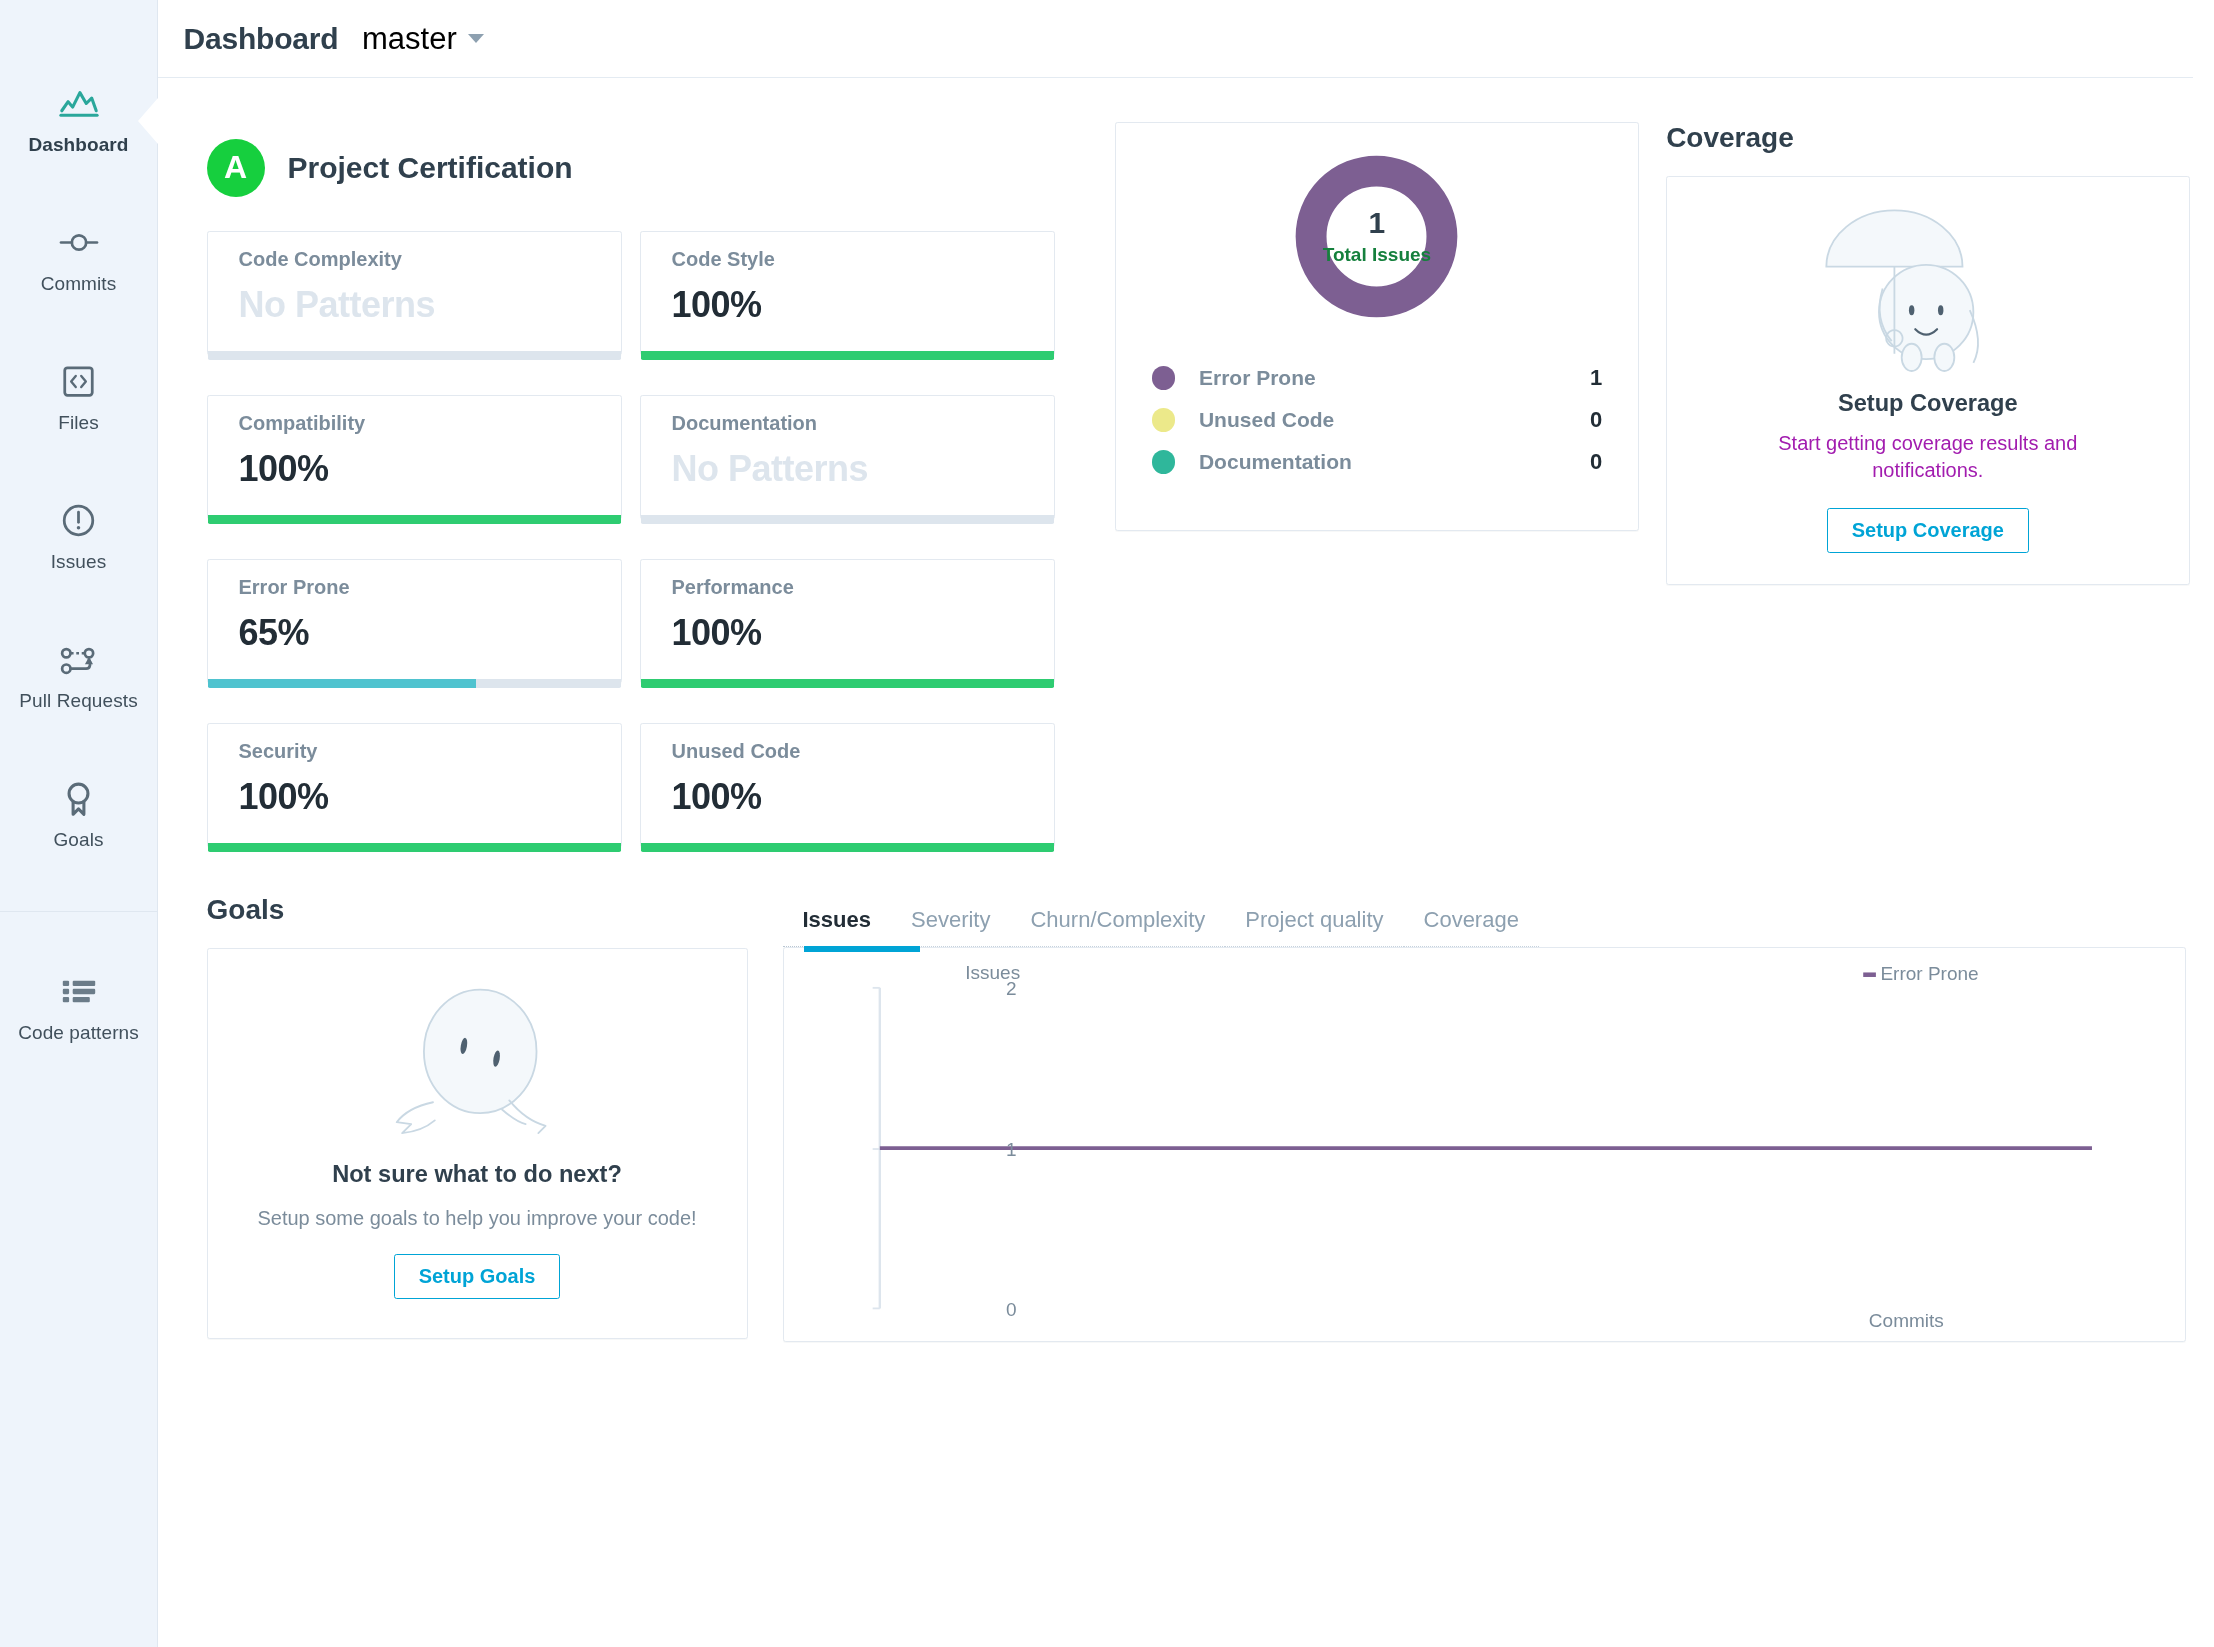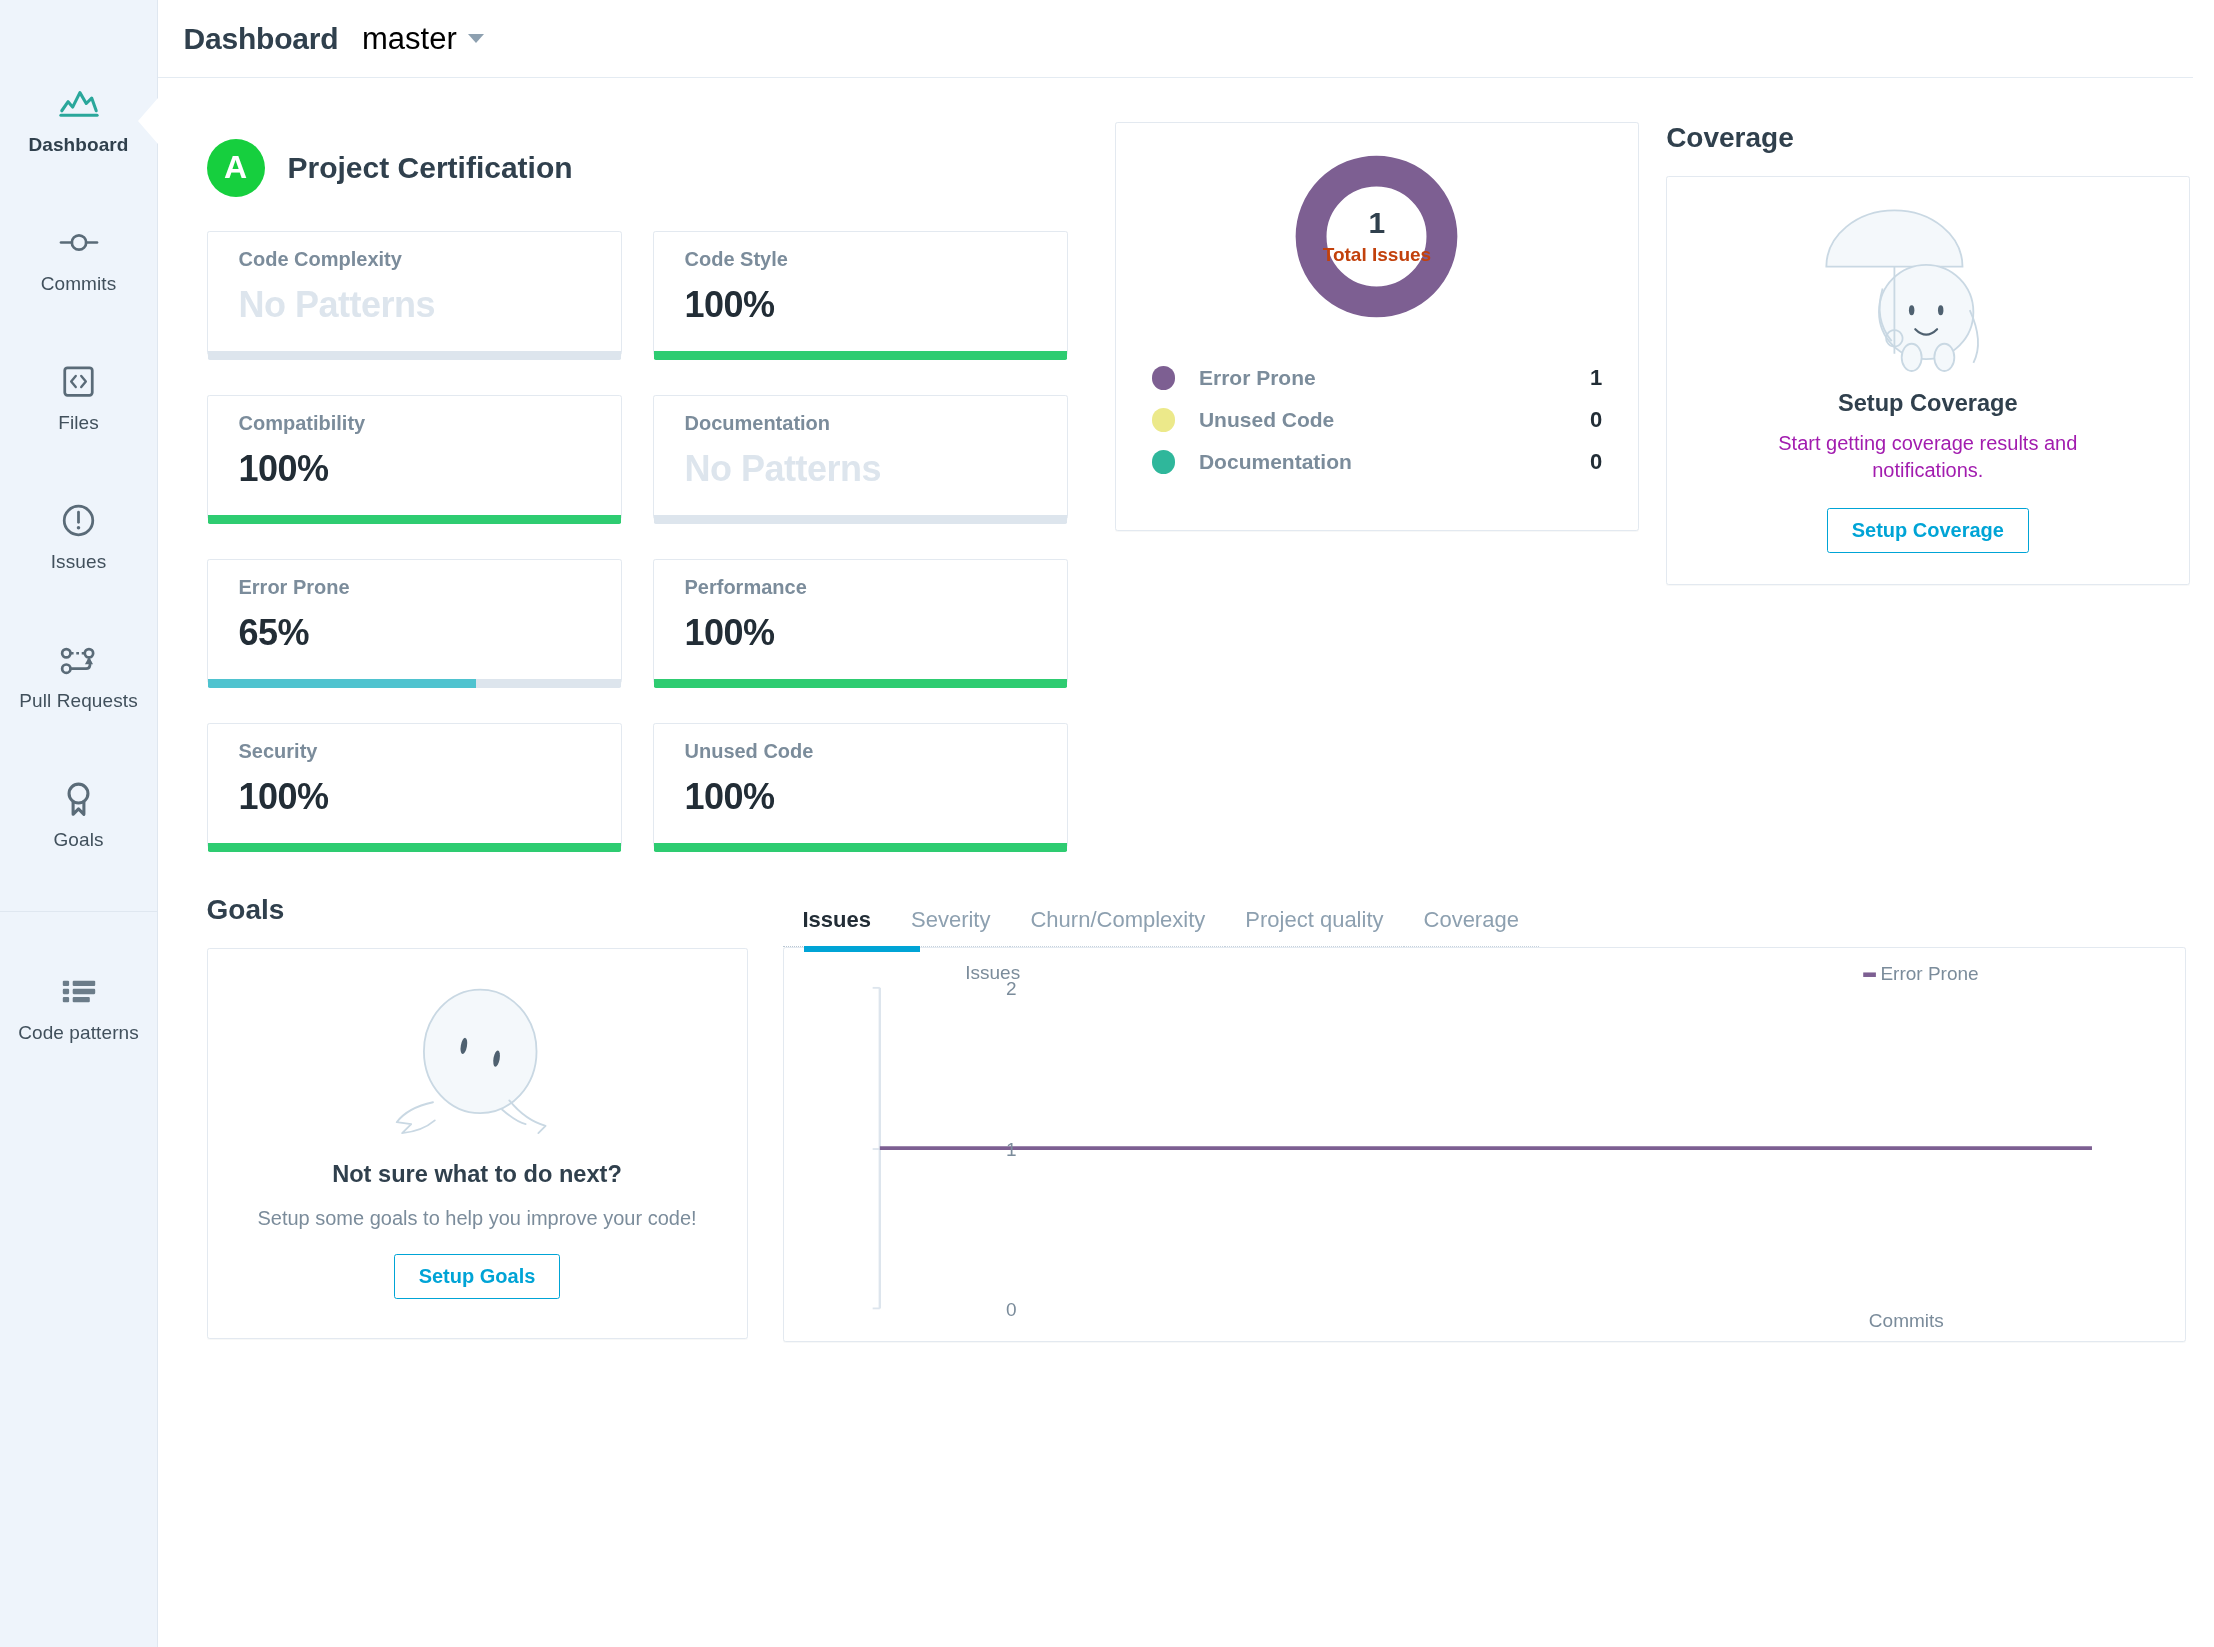--- a/index.html
+++ b/index.html
@@ -91,21 +91,21 @@
   .grade-badge {
     width: 58px; height: 58px; border-radius: 50%;
     background: #16cf3e;
     display: flex; align-items: center; justify-content: center;
     color: #fff; font-size: 32px; font-weight: 700;
     margin-right: 23px;
   }
   .cert-title { font-size: 30px; font-weight: 700; color: #30404d; }
 
   
-  .metrics { display: flex; flex-wrap: wrap; gap: 40px 31px; }
+  .metrics { display: flex; flex-wrap: wrap; gap: 40px 18px; }
   .metric {
     width: 415px; height: 124px;
     background: #fff;
     border: 0.9px solid #e3e9f0;
     border-radius: 2.7px;
     padding: 16.4px 0 0 31px;
     position: relative;
     box-shadow: 0 0.9px 0.9px rgba(48,64,77,0.04);
   }
   .metric .m-label { font-size: 20px; color: #7b8c9b; font-weight: 600; }
@@ -132,21 +132,21 @@
   
   .issues-panel { height: 409px; padding: 29px 36px 0 36px; }
   .donut-wrap { display: flex; justify-content: center; }
   .donut { position: relative; width: 169px; height: 169px; }
   .donut svg { display: block; }
   .donut .ctr {
     position: absolute; inset: 0;
     display: flex; flex-direction: column; align-items: center; justify-content: center;
   }
   .donut .ctr .big { font-size: 30px; font-weight: 700; color: #30404d; line-height: 1.05; }
-  .donut .ctr .sub { font-size: 19px; color: #c2410c; font-weight: 600; margin-top: 5.5px; }
+  .donut .ctr .sub { font-size: 19px; color: #15803d; font-weight: 600; margin-top: 5.5px; }
 
   .legend { margin-top: 36px; }
   .legend-row {
     display: flex; align-items: center;
     height: 42px;
     font-size: 21px; color: #7b8c9b; font-weight: 600;
   }
   .legend-row .dot { width: 23.6px; height: 23.6px; border-radius: 50%; margin-right: 23.6px; flex: none; }
   .legend-row .lname { flex: 1; }
   .legend-row .lval { color: #222d36; font-weight: 700; font-size: 22px; }

